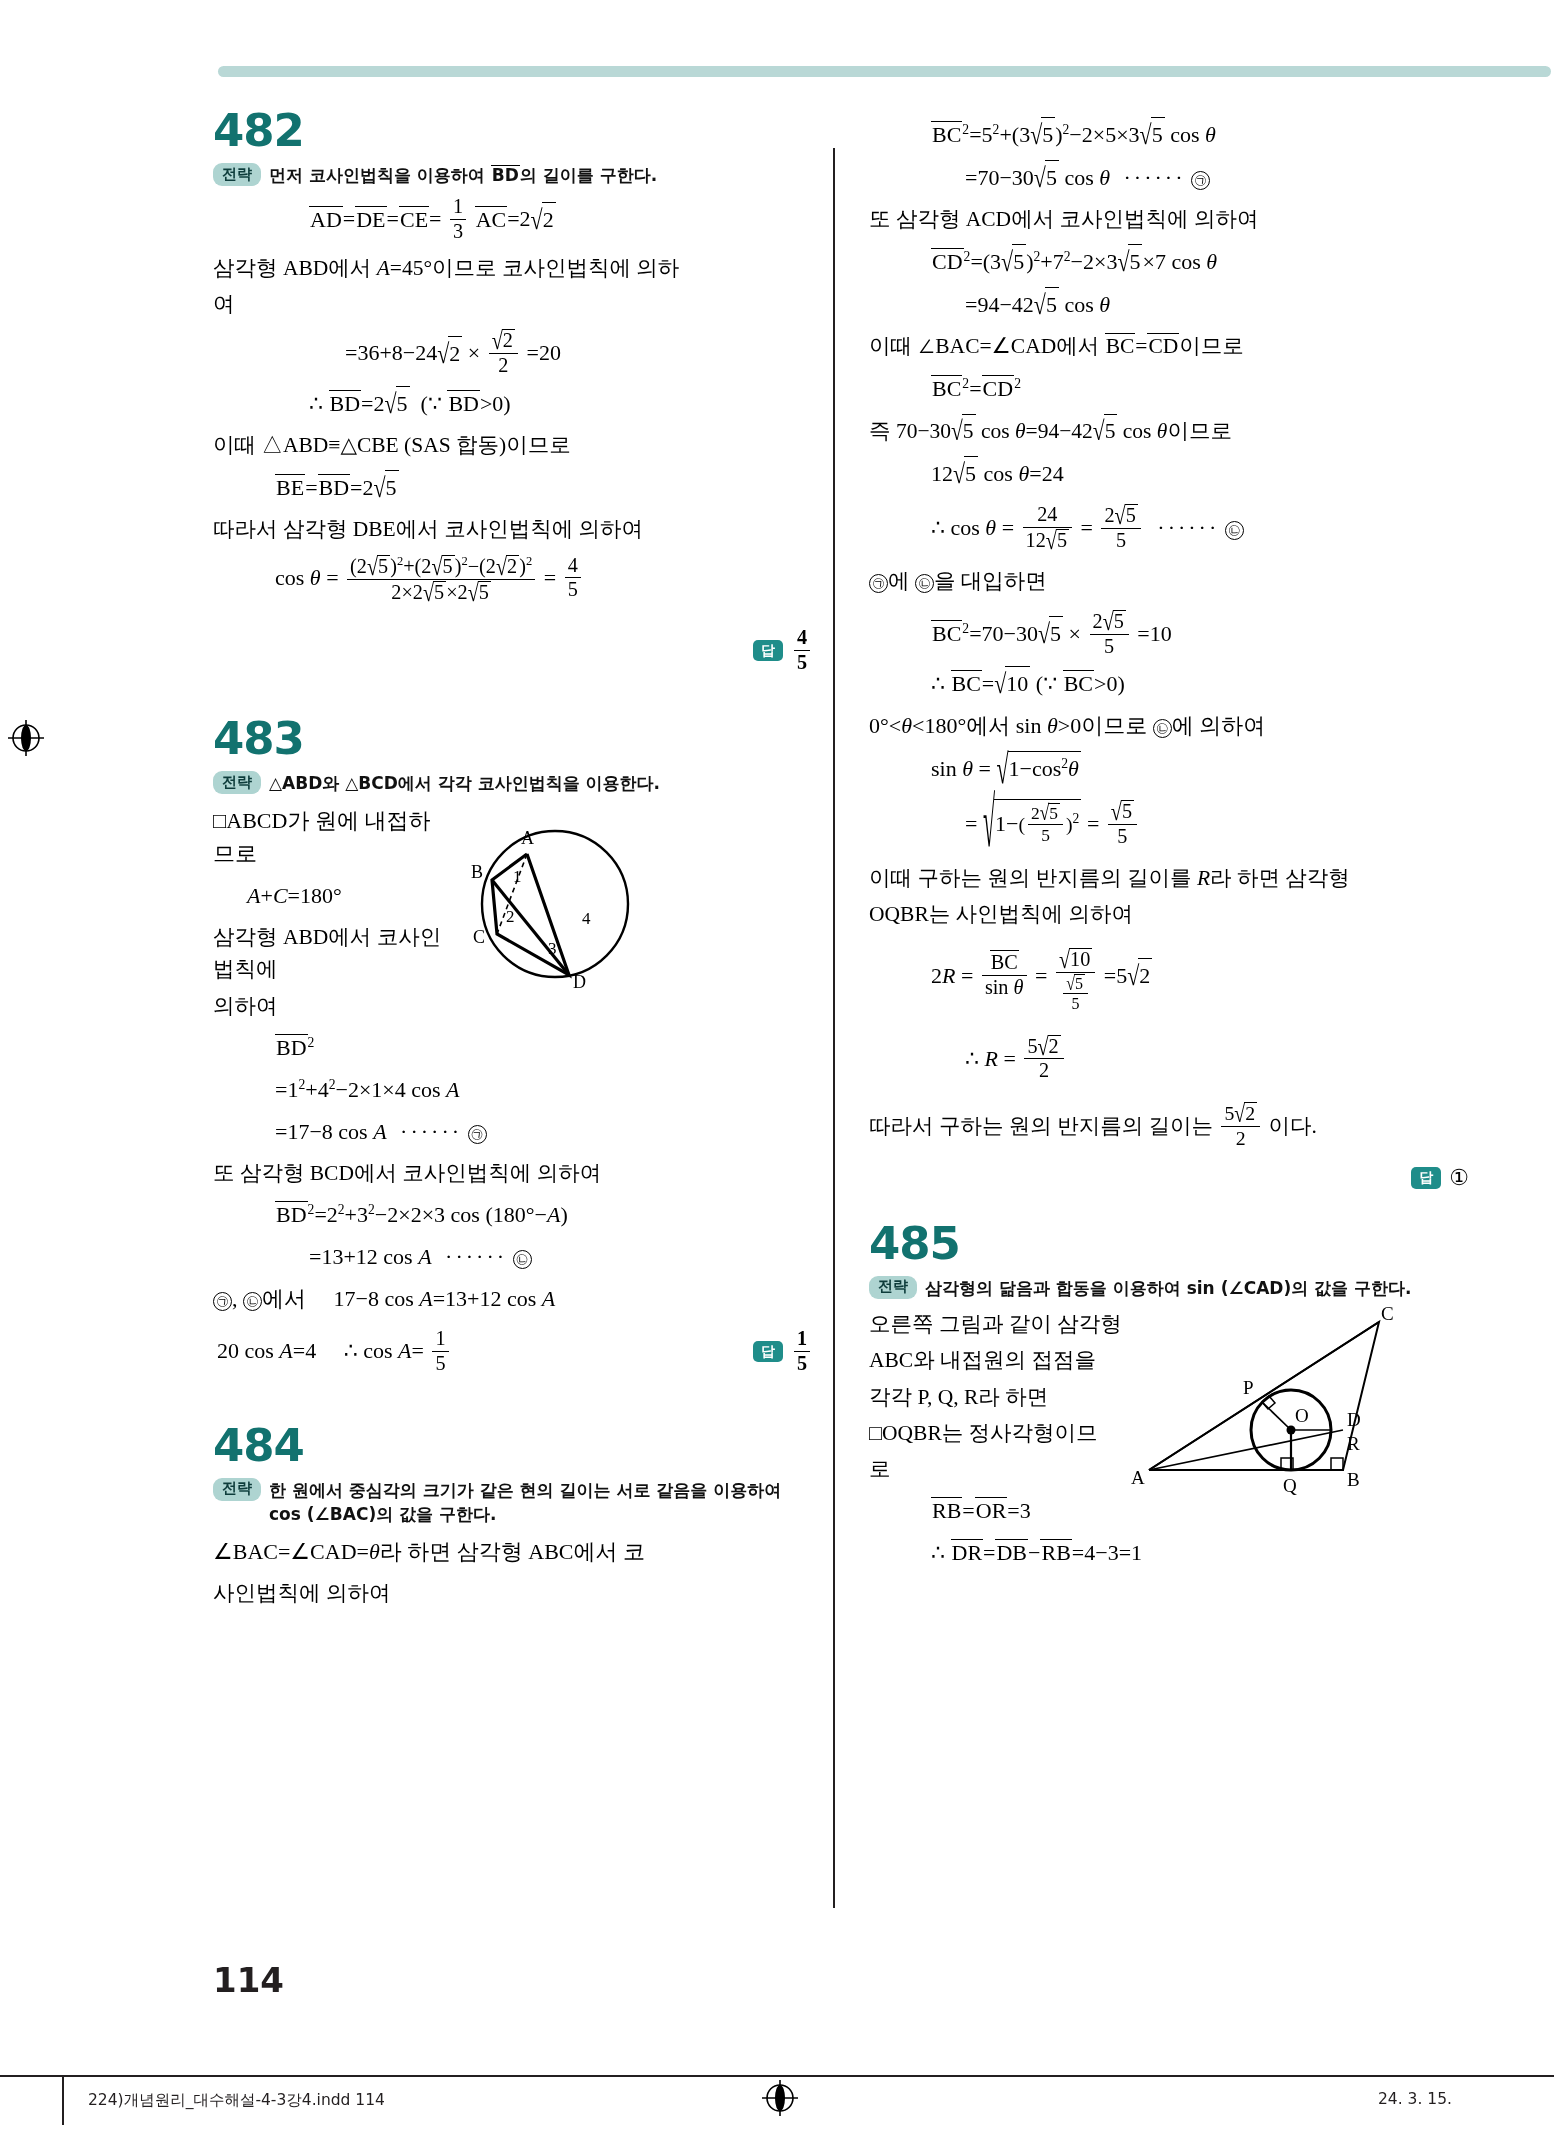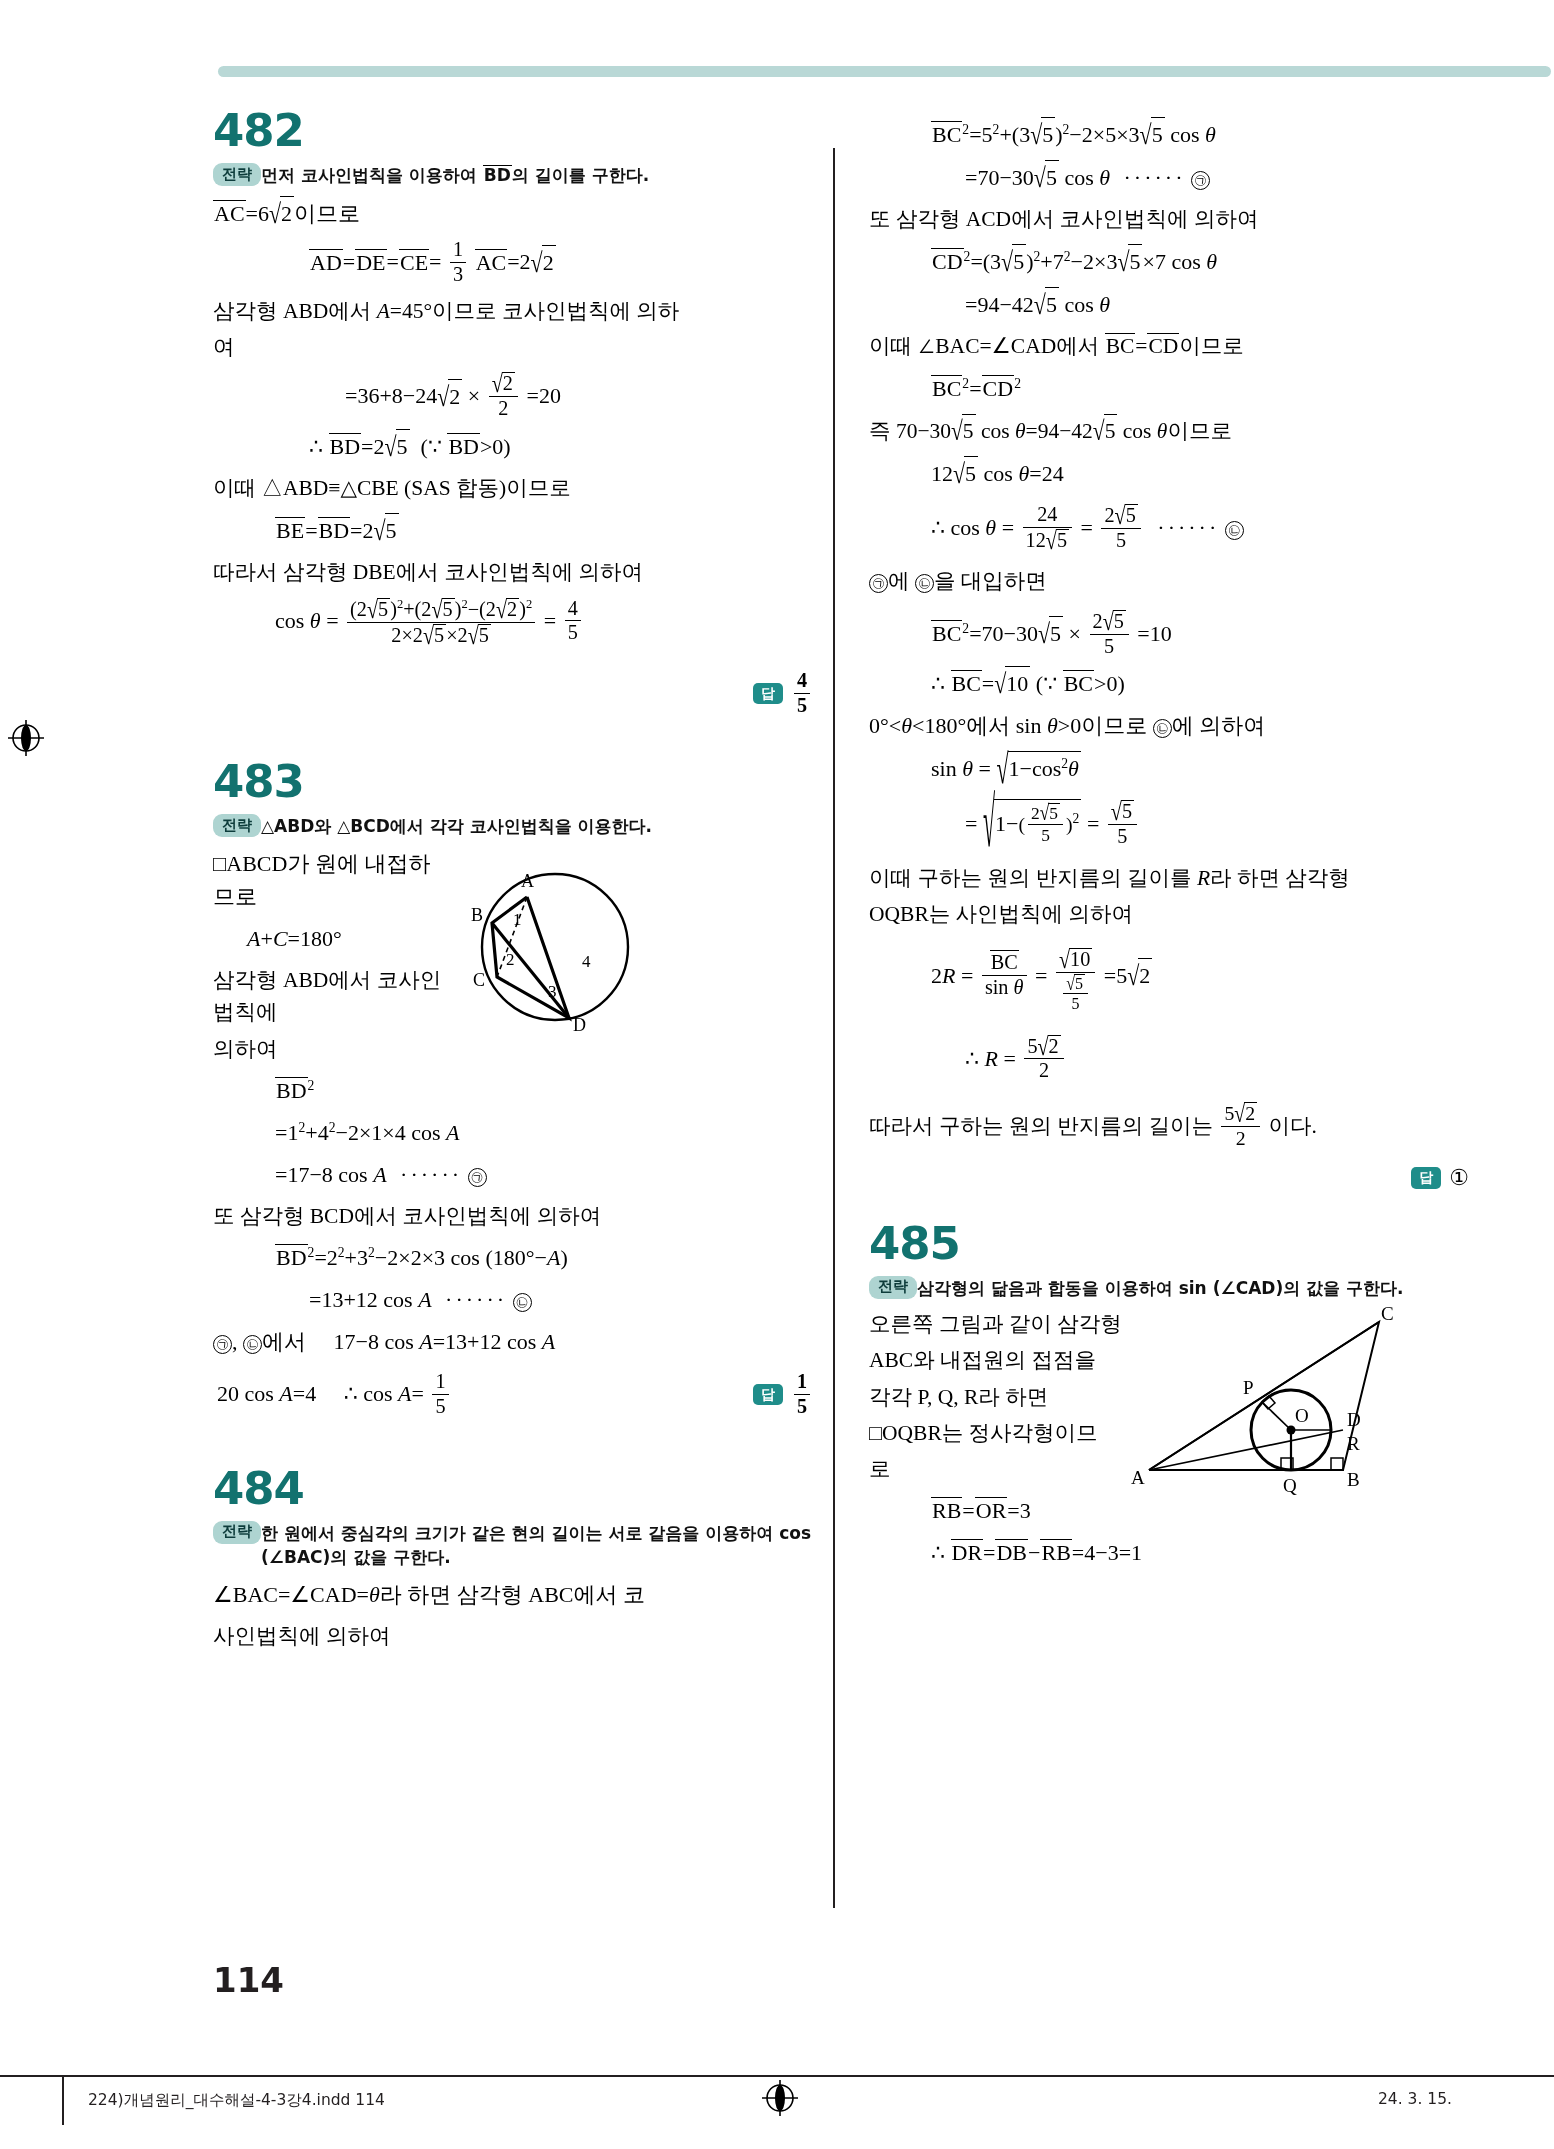--- a/index.html
+++ b/index.html
@@ -12,21 +12,21 @@
   
   .col-divider{position:absolute;left:833px;top:148px;width:2px;height:1760px;background:#231f20;}
 
   
   .col{position:absolute;top:108px;width:600px;}
   .col-left{left:213px;}
   .col-right{left:869px;top:108px;}
 
   
   .pnum{font-family:"DejaVu Sans",sans-serif;font-weight:bold;font-size:45px;color:#12726f;letter-spacing:-1px;line-height:1;margin:0 0 10px 0;}
-  .strategy-row{display:flex;align-items:flex-start;margin:0 0 8px 0;}
+  .strategy-row{display:flex;align-items:flex-start;gap:8px;margin:0 0 8px 0;}
   .strategy-tag{flex:0 0 auto;display:inline-block;background:#aed4d1;color:#0d3c3b;font-family:"DejaVu Sans",sans-serif;font-weight:bold;font-size:15px;padding:2.5px 9px 3.5px;border-radius:9px;line-height:1.15;white-space:nowrap;}
   .strategy-text{font-family:"DejaVu Sans",sans-serif;font-weight:bold;font-size:17px;line-height:1.42;color:#111;}
 
   
   .ko{font-family:"Liberation Serif",serif;font-size:21.5px;line-height:1.5;margin:4px 0;}
   .mathline{font-size:22px;line-height:1.5;margin:9px 0;}
   .ind1{margin-left:34px;}
   .ind2{margin-left:62px;}
   .ind3{margin-left:96px;}
   .ind4{margin-left:132px;}
@@ -91,23 +91,20 @@
 
   <div class="col col-left">
 
     <div>
       <div class="pnum">482</div>
       <div class="strategy-row">
         <span class="strategy-tag">전략</span>
         <span class="strategy-text">먼저 코사인법칙을 이용하여 <span class="ov">BD</span>의 길이를 구한다.</span>
       </div>
 
-      <div class="mathline">
-        <span class="ov">AC</span>=6<span class="rad"><span class="radsym">√</span><span class="radbar">2</span></span>이므로
-      </div>
 
       <div class="mathline ind3">
         <span class="ov">AD</span>=<span class="ov">DE</span>=<span class="ov">CE</span>=
         <span class="frac"><span class="num">1</span><span class="den">3</span></span>
         <span class="ov">AC</span>=2<span class="rad"><span class="radsym">√</span><span class="radbar">2</span></span>
       </div>
 
       <div class="ko">삼각형 ABD에서 <span class="ital">A</span>=45°이므로 코사인법칙에 의하</div>
       <div class="ko">여</div>
 

